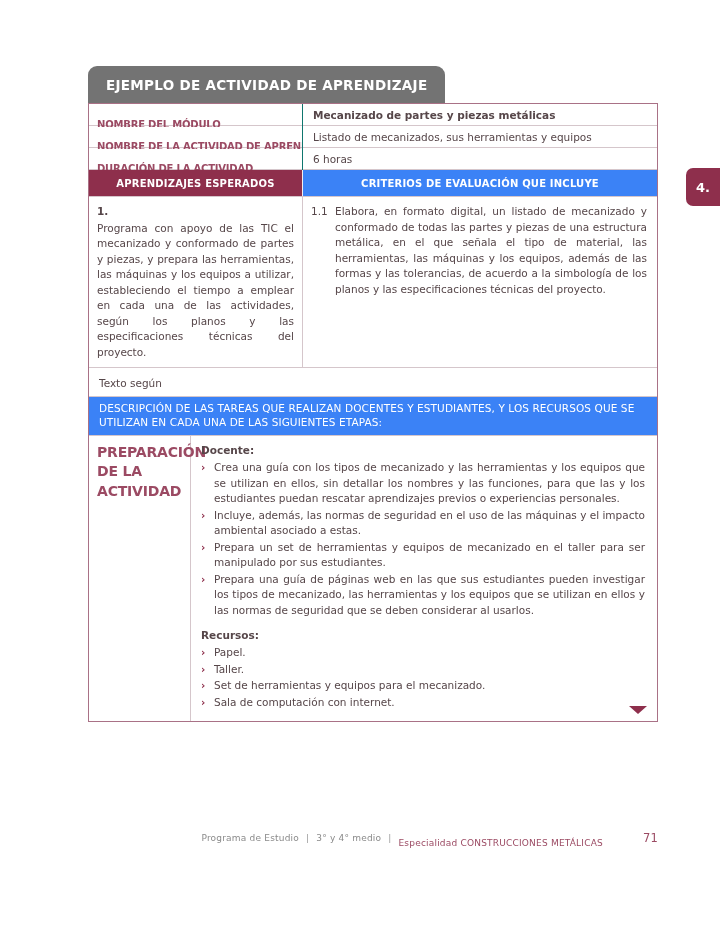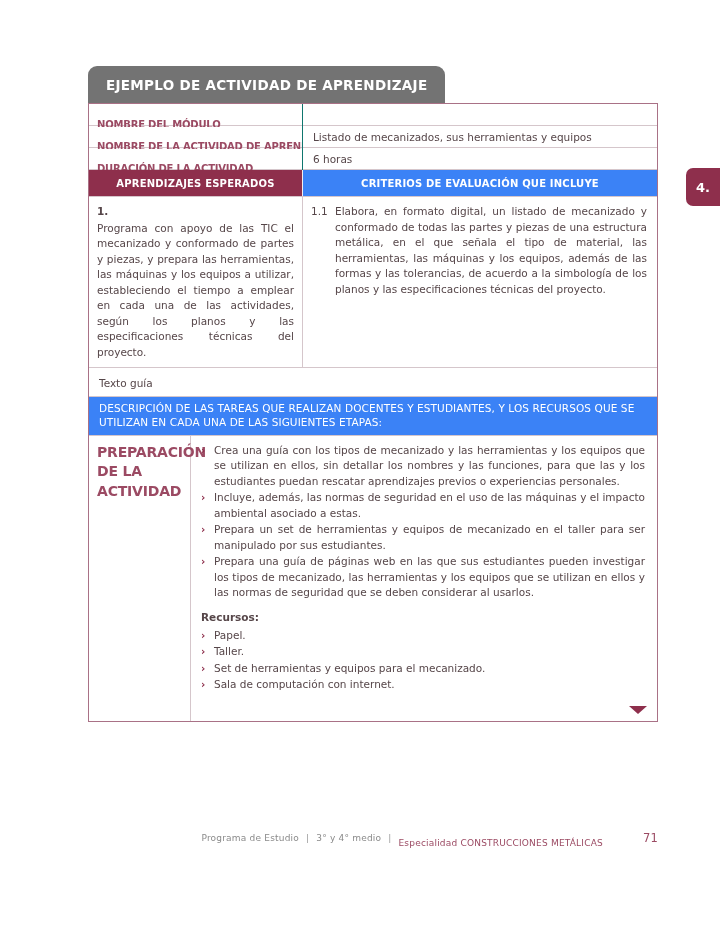--- a/index.html
+++ b/index.html
@@ -111,20 +111,21 @@
 </div>
 
 <div class="side-tab">
   <span>4.</span>
 </div>
 
 <div class="doc-table">
 
   <div class="t-row info-row">
     <div class="cell label-cell">NOMBRE DEL MÓDULO</div>
+    <div class="cell value-cell value-bold">Mecanizado de partes y piezas metálicas</div>
   </div>
   <div class="t-row info-row">
     <div class="cell label-cell">NOMBRE DE LA ACTIVIDAD DE APRENDIZAJE</div>
     <div class="cell value-cell">Listado de mecanizados, sus herramientas y equipos</div>
   </div>
   <div class="t-row info-row">
     <div class="cell label-cell">DURACIÓN DE LA ACTIVIDAD</div>
     <div class="cell value-cell">6 horas</div>
   </div>
 
@@ -138,29 +139,30 @@
       <span class="ae-number">1.</span>
       <span class="ae-text">Programa con apoyo de las TIC el mecanizado y conformado de partes y piezas, y prepara las herramientas, las máquinas y los equipos a utilizar, estableciendo el tiempo a emplear en cada una de las actividades, según los planos y las especificaciones técnicas del proyecto.</span>
     </div>
     <div class="cell ce-cell">
       <span class="ce-number">1.1</span>
       <span class="ce-text">Elabora, en formato digital, un listado de mecanizado y conformado de todas las partes y piezas de una estructura metálica, en el que señala el tipo de material, las herramientas, las máquinas y los equipos, además de las formas y las tolerancias, de acuerdo a la simbología de los planos y las especificaciones técnicas del proyecto.</span>
     </div>
   </div>
 
   <div class="t-row metod-row">
-    <div class="cell value-cell">Texto guía</div>
+    <div class="cell value-cell">Texto según</div>
   </div>
 
   <div class="banner-row">DESCRIPCIÓN DE LAS TAREAS QUE REALIZAN DOCENTES Y ESTUDIANTES, Y LOS RECURSOS QUE SE UTILIZAN EN CADA UNA DE LAS SIGUIENTES ETAPAS:</div>
 
   <div class="t-row prep-row">
     <div class="cell prep-label-cell">PREPARACIÓN DE LA ACTIVIDAD</div>
     <div class="cell prep-content-cell">
 
+      <span class="sub-heading">Docente:</span>
 
       <div class="bullet">
         <span class="bullet-marker">›</span>
         <span class="bullet-text">Crea una guía con los tipos de mecanizado y las herramientas y los equipos que se utilizan en ellos, sin detallar los nombres y las funciones, para que las y los estudiantes puedan rescatar aprendizajes previos o experiencias personales.</span>
       </div>
       <div class="bullet">
         <span class="bullet-marker">›</span>
         <span class="bullet-text">Incluye, además, las normas de seguridad en el uso de las máquinas y el impacto ambiental asociado a estas.</span>
       </div>
       <div class="bullet">

